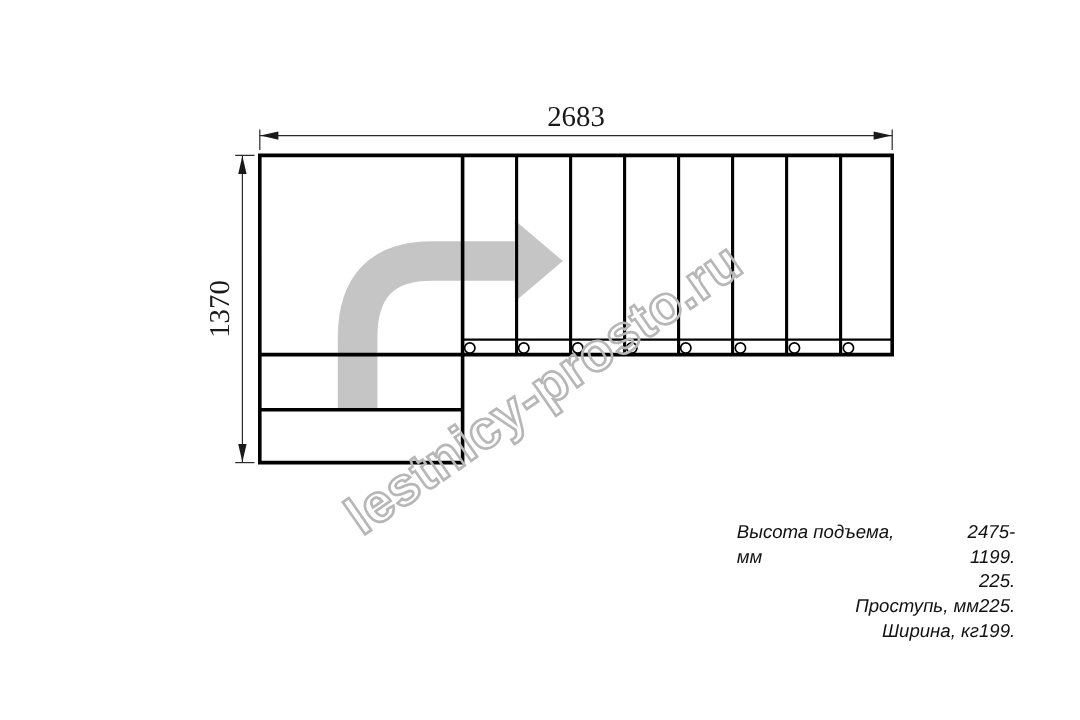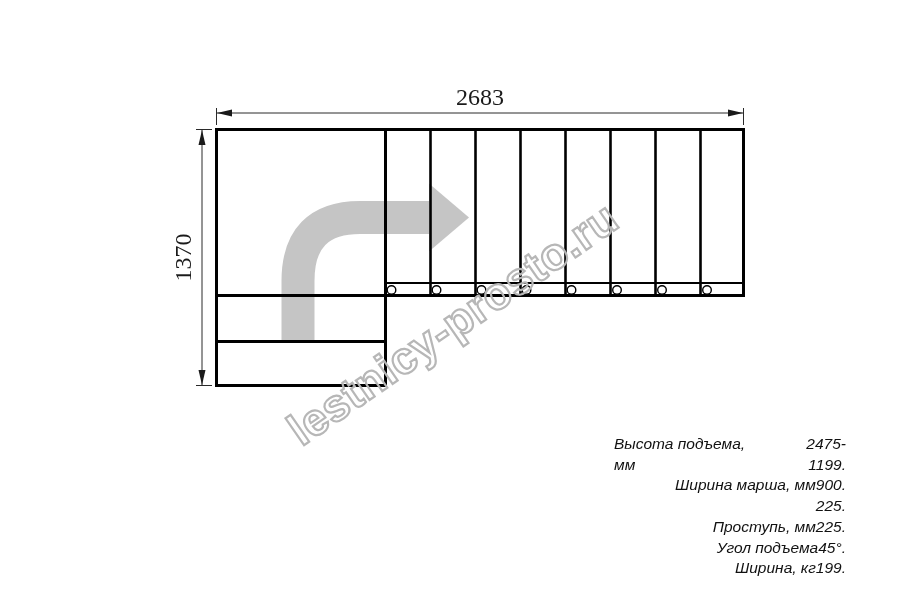--- a/index.html
+++ b/index.html
@@ -88,33 +88,25 @@
   </svg>
 
   <div class="watermark">lestnicy-prosto.ru</div>
 
   <div class="specs">
     <div class="row">
       <span class="label">Высота подъема, мм</span>
       <span class="value">2475-1199.</span>
     </div>
     <div class="row">
-      <span class="label">Ширина марша, мм</span>
-      <span class="value">900.</span>
-    </div>
-    <div class="row">
       <span class="value">225.</span>
     </div>
     <div class="row">
       <span class="label">Проступь, мм</span>
       <span class="value">225.</span>
-    </div>
-    <div class="row">
-      <span class="label">Угол подъема</span>
-      <span class="value">45°.</span>
     </div>
     <div class="row">
       <span class="label">Ширина, кг</span>
       <span class="value">199.</span>
     </div>
   </div>
 
 </div>
 
 </body></html>

